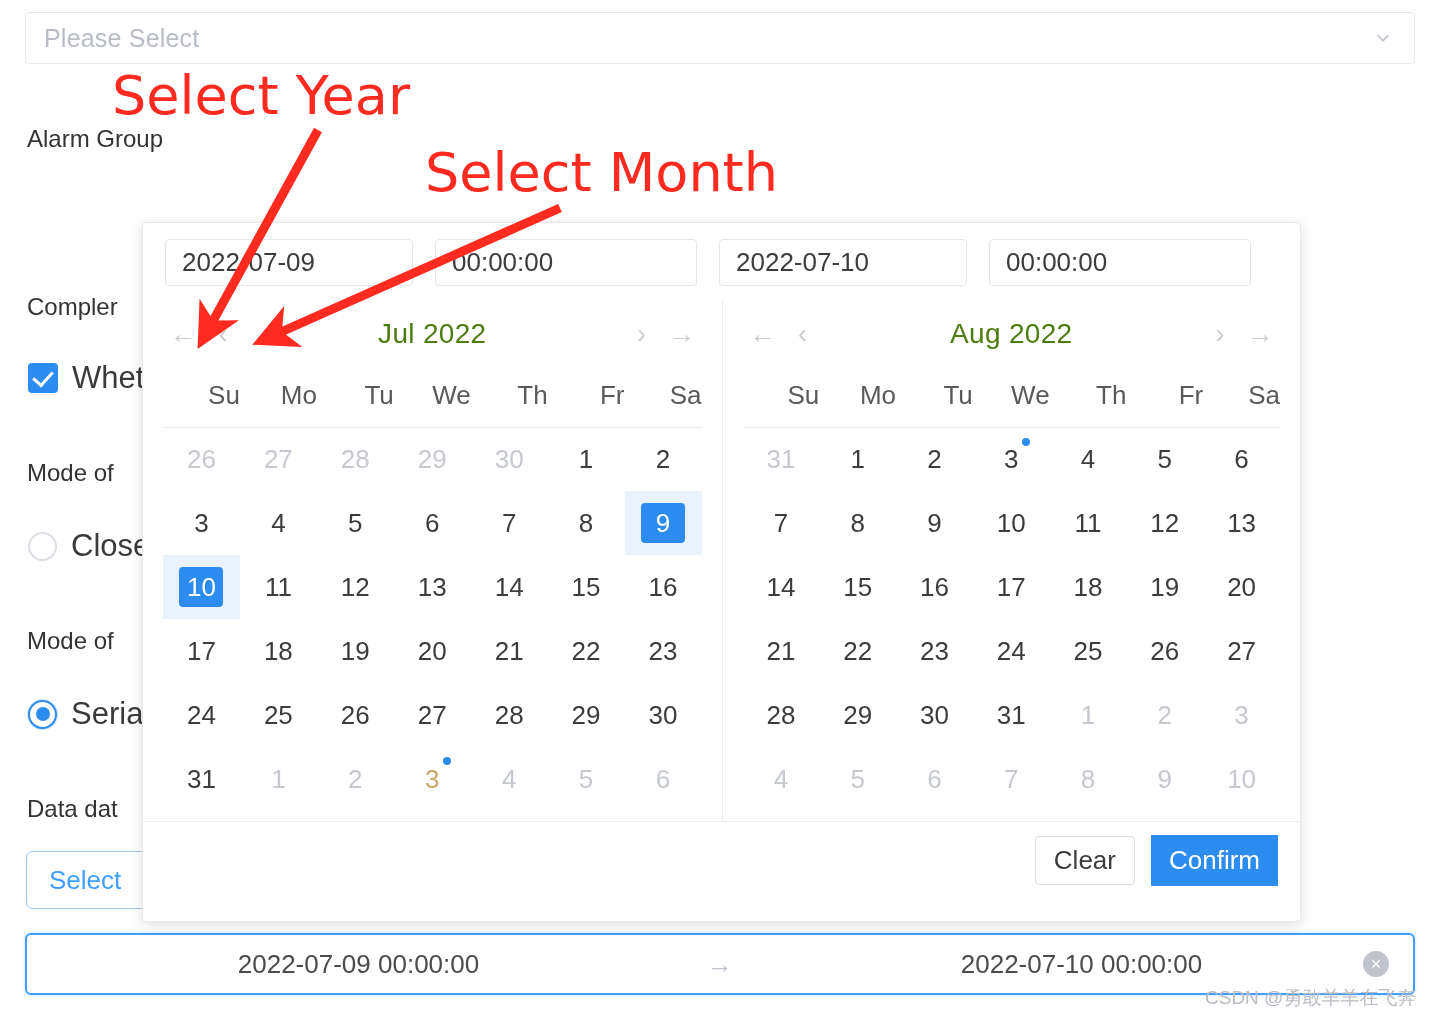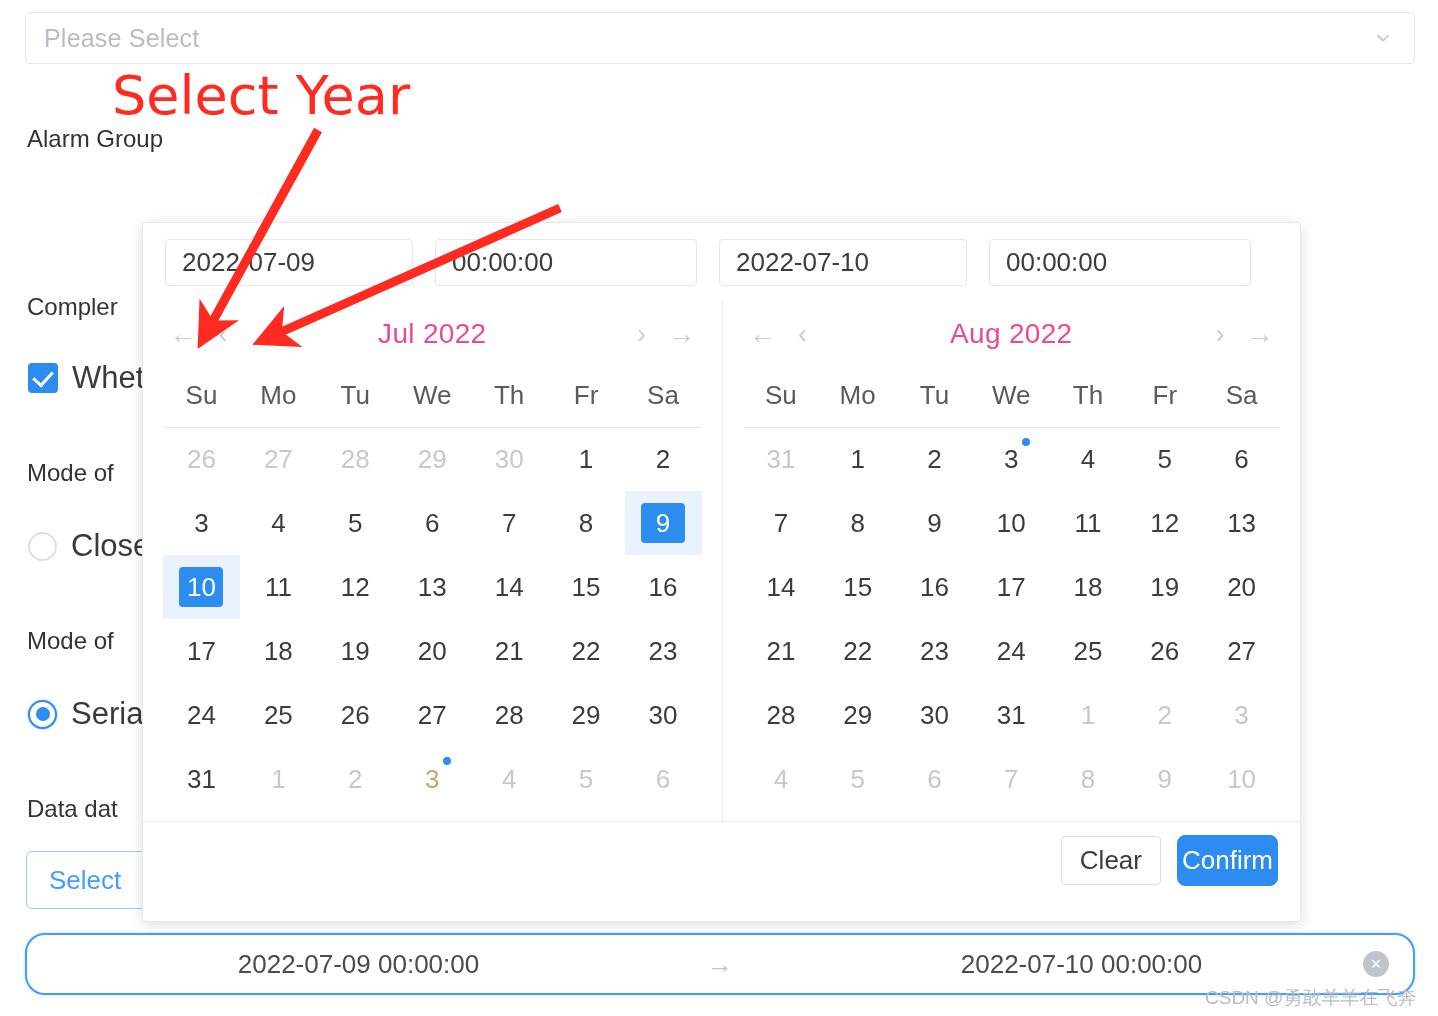--- a/index.html
+++ b/index.html
@@ -184,32 +184,32 @@
     width: 40px;
     text-align: center;
     color: #c9ccd1;
     font-size: 27px;
     line-height: 1;
     user-select: none;
   }
   .cal-title {
     flex: 1 1 auto;
     text-align: center;
-    color: #ec4899;
+    color: #4d7c0f;
     font-size: 28px;
     letter-spacing: .3px;
   }
 
   table.cal-table { width: 100%; border-collapse: collapse; }
   table.cal-table th {
     font-weight: normal;
     font-size: 26px;
     color: #5a5a5a;
     height: 62px;
-    text-align: center;
+    text-align: right;
   }
   .dow-rule td { border-bottom: 1px solid #ececec; height: 1px; padding: 0; }
   table.cal-table td.day {
     height: 64px;
     text-align: center;
     font-size: 26px;
     color: #3c3c3c;
     position: relative;
   }
   td.day .pill {
@@ -247,25 +247,25 @@
     border: 1px solid #dcdee2;
     border-radius: 4px;
     background: #fff;
     color: #3c3c3c;
     font-size: 26px;
     padding: 8px 18px;
     margin-left: 44px;
   }
   .btn-confirm {
     border: 1px solid #2d8cf0;
-    border-radius: 8px;
+    border-radius: 0;
     background: #2d8cf0;
     color: #fff;
     font-size: 26px;
-    padding: 9px 4px;
+    padding: 9px 17px;
   }
 
   
   .anno {
     position: absolute;
     color: #ff2a20;
     font-size: 54px;
     white-space: nowrap;
     font-family: "DejaVu Sans", sans-serif;
   }
@@ -313,21 +313,21 @@
 
   <div class="rdo-row" style="left:28px; top:696px;">
     <span class="rdo on"></span>
     <span class="txt">Serial</span>
   </div>
 
   <div class="form-label" style="left:27px; top:795px;">Data dat</div>
 
   <div class="select-btn" style="left:26px; top:851px; width:128px; height:58px;">Select</div>
 
-  <div class="range-input" style="left:25px; top:933px; width:1390px; height:62px;border-radius:20px;">
+  <div class="range-input" style="left:25px; top:933px; width:1390px; height:62px;">
     <span class="seg">2022-07-09 00:00:00</span>
     <span class="arrow">→</span>
     <span class="seg">2022-07-10 00:00:00</span>
     <span class="clear-circle">×</span>
   </div>
 
   <div class="picker" style="left:142px; top:222px; width:1159px; height:700px;">
 
     <div class="picker-inputs">
       <div class="pk-in date">2022-07-09</div>
@@ -514,16 +514,17 @@
     <defs>
       <marker id="ah" markerWidth="5" markerHeight="5" refX="2.6" refY="2.5" orient="auto" markerUnits="strokeWidth">
         <path d="M0,0 L5,2.5 L0,5 L1.4,2.5 z" fill="#ff2a20"></path>
       </marker>
     </defs>
     <line x1="318" y1="130" x2="208" y2="330" stroke="#ff2a20" stroke-width="9" marker-end="url(#ah)"></line>
     <line x1="560" y1="208" x2="272" y2="336" stroke="#ff2a20" stroke-width="9" marker-end="url(#ah)"></line>
   </svg>
 
   <div class="anno" style="left:112px; top:64px;">Select Year</div>
+  <div class="anno" style="left:425px; top:141px;">Select Month</div>
 
   <div class="watermark" style="left:1205px; top:985px;">CSDN @勇敢羊羊在飞奔</div>
 
 </div>
 
 </body></html>

